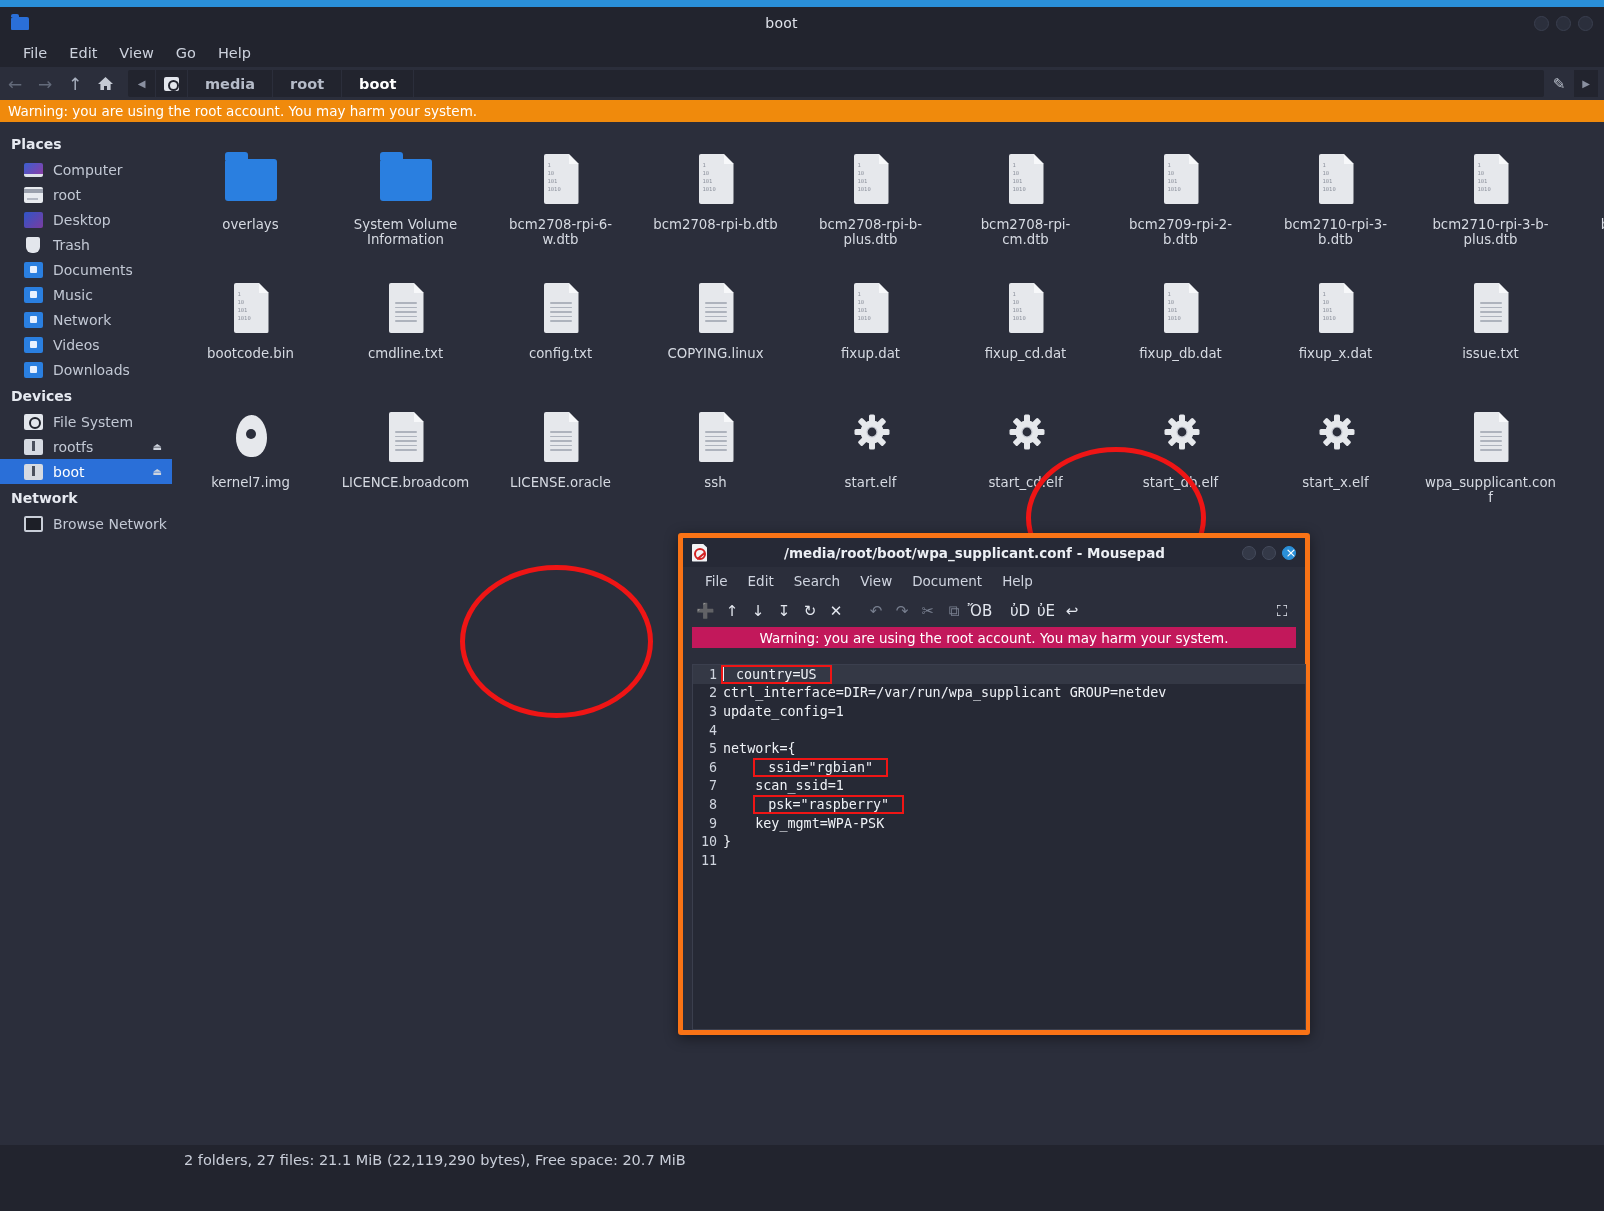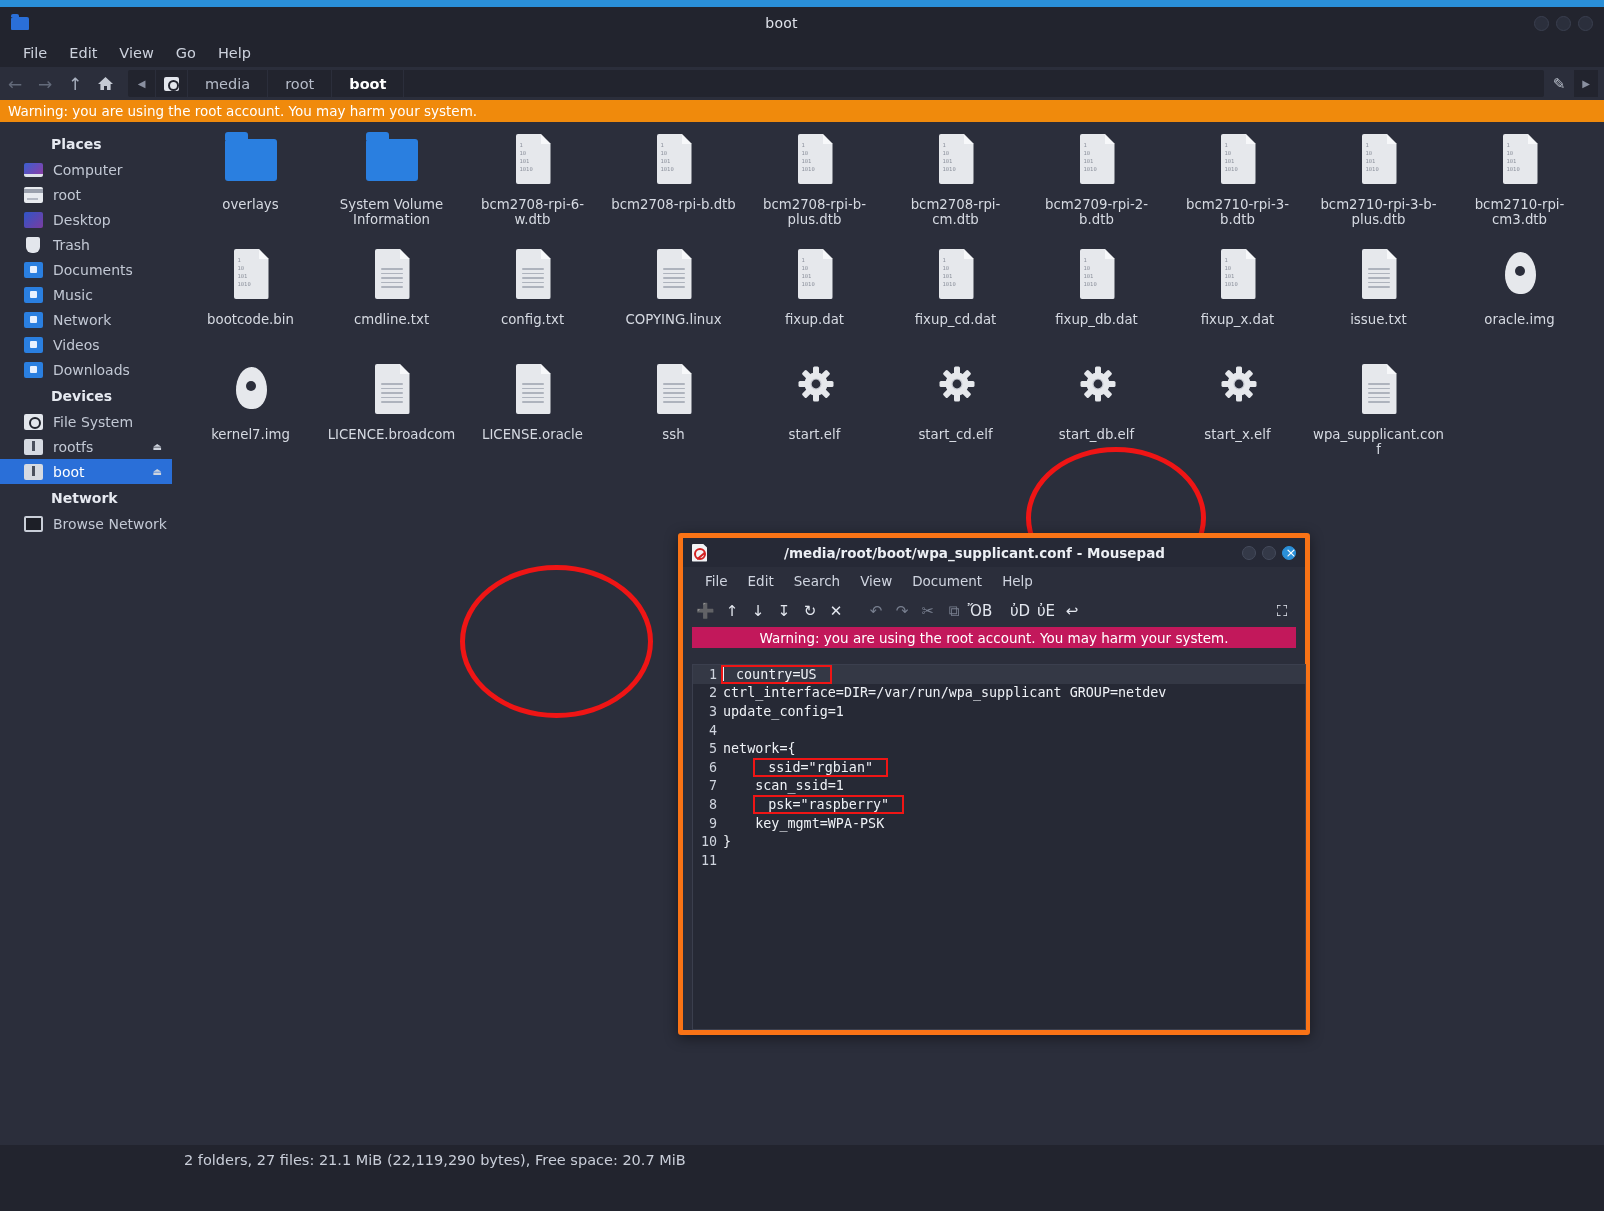--- a/index.html
+++ b/index.html
@@ -31,33 +31,33 @@
 
   
   #pathbar { position:absolute; top:67px; left:0; width:1604px; height:33px; background:#2b2e3b; display:flex; align-items:center; }
   .navbtn { width:30px; height:28px; display:flex; align-items:center; justify-content:center; color:#a9b0bf; font-size:17px; }
   .navbtn.dim { color:#636a7a; }
   #crumbs { display:flex; align-items:stretch; height:27px; margin-left:8px; flex:1; background:#22242e; border-radius:2px; }
   .crumb-arrow { width:28px; display:flex; align-items:center; justify-content:center; color:#8a90a0; font-size:10px; border-right:1px solid #2b2e3b;}
   .crumb-dev { width:32px; display:flex; align-items:center; justify-content:center; border-right:1px solid #2b2e3b;}
   .dev-glyph { width:15px;height:14px;background:#e3e6ec;border-radius:2px;position:relative;}
   .dev-glyph:after{content:"";position:absolute;left:4px;top:3px;width:7px;height:7px;border:2px solid #22242e;border-radius:50%;}
-  .crumb { padding:0 17px; display:flex; align-items:center; font-size:14.5px; color:#b6bcc9; border-right:1px solid #2b2e3b; }
+  .crumb { padding:0 17px; display:flex; align-items:center; font-size:14.5px; color:#b6bcc9; border-right:1px solid #2b2e3b;font-weight:bold; }
   .crumb.active { color:#ffffff; font-weight:bold; }
   #pathbar-right { display:flex; align-items:center; }
   #pencil-icon { width:30px; height:28px; display:flex; align-items:center; justify-content:center; color:#b8bec9; font-size:15px;}
   #crumb-next { width:24px; height:27px; display:flex; align-items:center; justify-content:center; color:#8a90a0; font-size:10px; background:#22242e; margin-right:6px;}
 
   
   #warnbar { position:absolute; top:100px; left:0; width:1604px; height:22px; background:#f08a0c; color:#ffffff;
              font-size:13.5px; display:flex; align-items:center; padding-left:8px; }
 
   
   #sidebar { position:absolute; top:122px; left:0; width:172px; height:1023px; background:#2b2e3b; padding-top:8px; }
-  .side-head { font-size:14px; font-weight:bold; color:#e6e9f0; padding:6px 0 5px 11px;margin-left:40px; }
+  .side-head { font-size:14px; font-weight:bold; color:#e6e9f0; padding:6px 0 5px 11px; }
   .side-item { display:flex; align-items:center; height:25px; padding-left:24px; font-size:14px; color:#c2c8d4; position:relative;}
   .side-item.selected { background:#2a6fd8; color:#ffffff; }
   .side-ico { width:19px; height:16px; margin-right:10px; flex:none; border-radius:2px; position:relative; }
   .eject { position:absolute; right:10px; color:#cfd4de; font-size:10px; }
 
   
   .ic-computer{background:linear-gradient(135deg,#3a5fd0,#8b3fa8);border-bottom:3px solid #dfe3ea;border-radius:2px;height:14px;}
   .ic-rootfolder{background:#e8ebf0;border-radius:2px 2px 2px 2px;}
   .ic-rootfolder:before{content:"";position:absolute;top:2px;left:0;width:19px;height:4px;background:#9aa0ad;}
   .ic-rootfolder:after{content:"";position:absolute;bottom:3px;left:3px;width:11px;height:2px;background:#b5bac5;}
@@ -66,21 +66,21 @@
   .ic-blue{background:#2a7fe0;border-radius:2px;}
   .ic-blue:after{content:"";position:absolute;left:6px;top:4px;width:7px;height:7px;background:#e8f1ff;border-radius:1px;}
   .ic-disk{background:#e3e6ec;border-radius:2px;}
   .ic-disk:after{content:"";position:absolute;left:5px;top:3px;width:8px;height:8px;border:2px solid #21242d;border-radius:50%;}
   .ic-usb{background:#d6dae2;border-radius:2px;}
   .ic-usb:after{content:"";position:absolute;left:8px;top:2px;width:3px;height:10px;background:#4a4f5c;}
   .ic-net{background:#1d1f27;border:2px solid #c9ced8;border-radius:2px;}
 
   
   #filearea { position:absolute; top:122px; left:172px; width:1432px; height:1023px; background:#2b2e3b; }
-  #grid { display:grid; grid-template-columns:repeat(10,141px); padding:4px 0 0 8px; }
+  #grid { display:grid; grid-template-columns:repeat(10,141px); padding:24px 0 0 8px;gap:14px; }
   .fcell { width:141px; height:115px; display:flex; flex-direction:column; align-items:center; padding-top:5px; }
   .flabel { margin-top:6px; font-size:13.3px; color:#d6dae2; text-align:center; line-height:1.15; width:133px; word-wrap:break-word; }
 
   .icon-wrap { width:56px; height:60px; position:relative; }
   
   .i-folder{ position:absolute; top:8px; left:2px; width:52px; height:42px; background:#2a7fe0; border-radius:3px;}
   .i-folder:before{content:"";position:absolute;top:-7px;left:0;width:23px;height:8px;background:#2a7fe0;border-radius:3px 3px 0 0;}
   
   .i-doc{ position:absolute; top:3px; left:11px; width:35px; height:50px; background:#e6e8ec; border-radius:2px;
           clip-path:polygon(0 0,73% 0,100% 19%,100% 100%,0 100%); }

